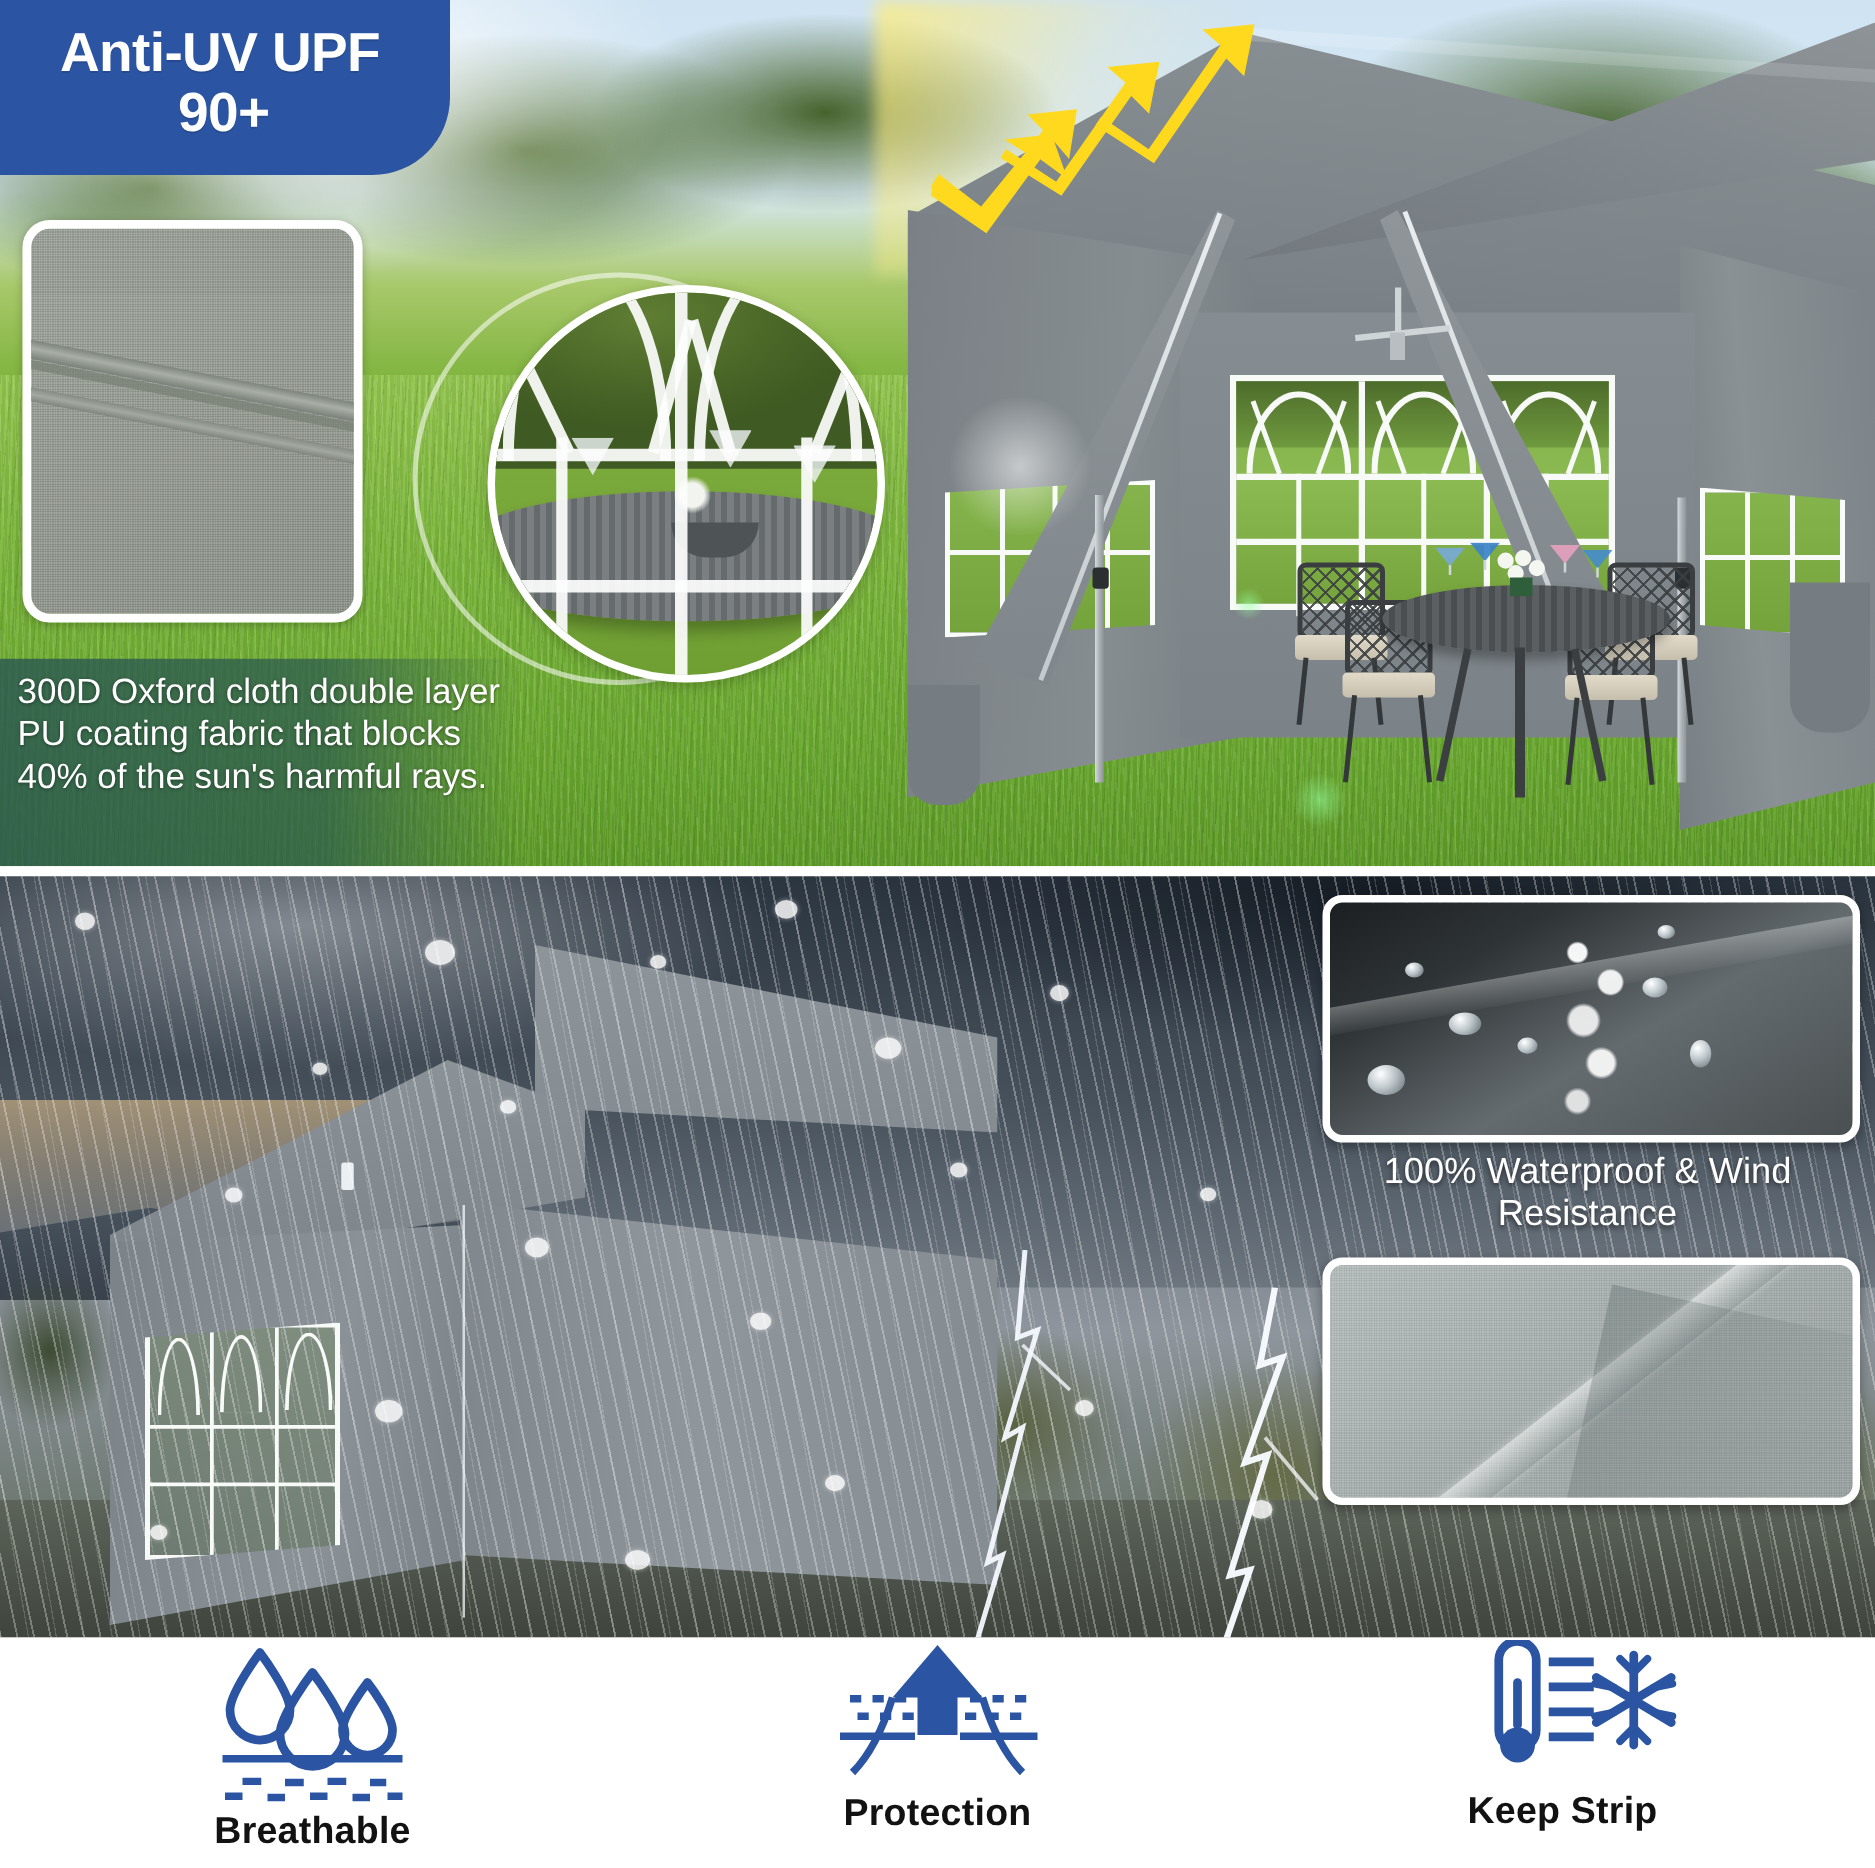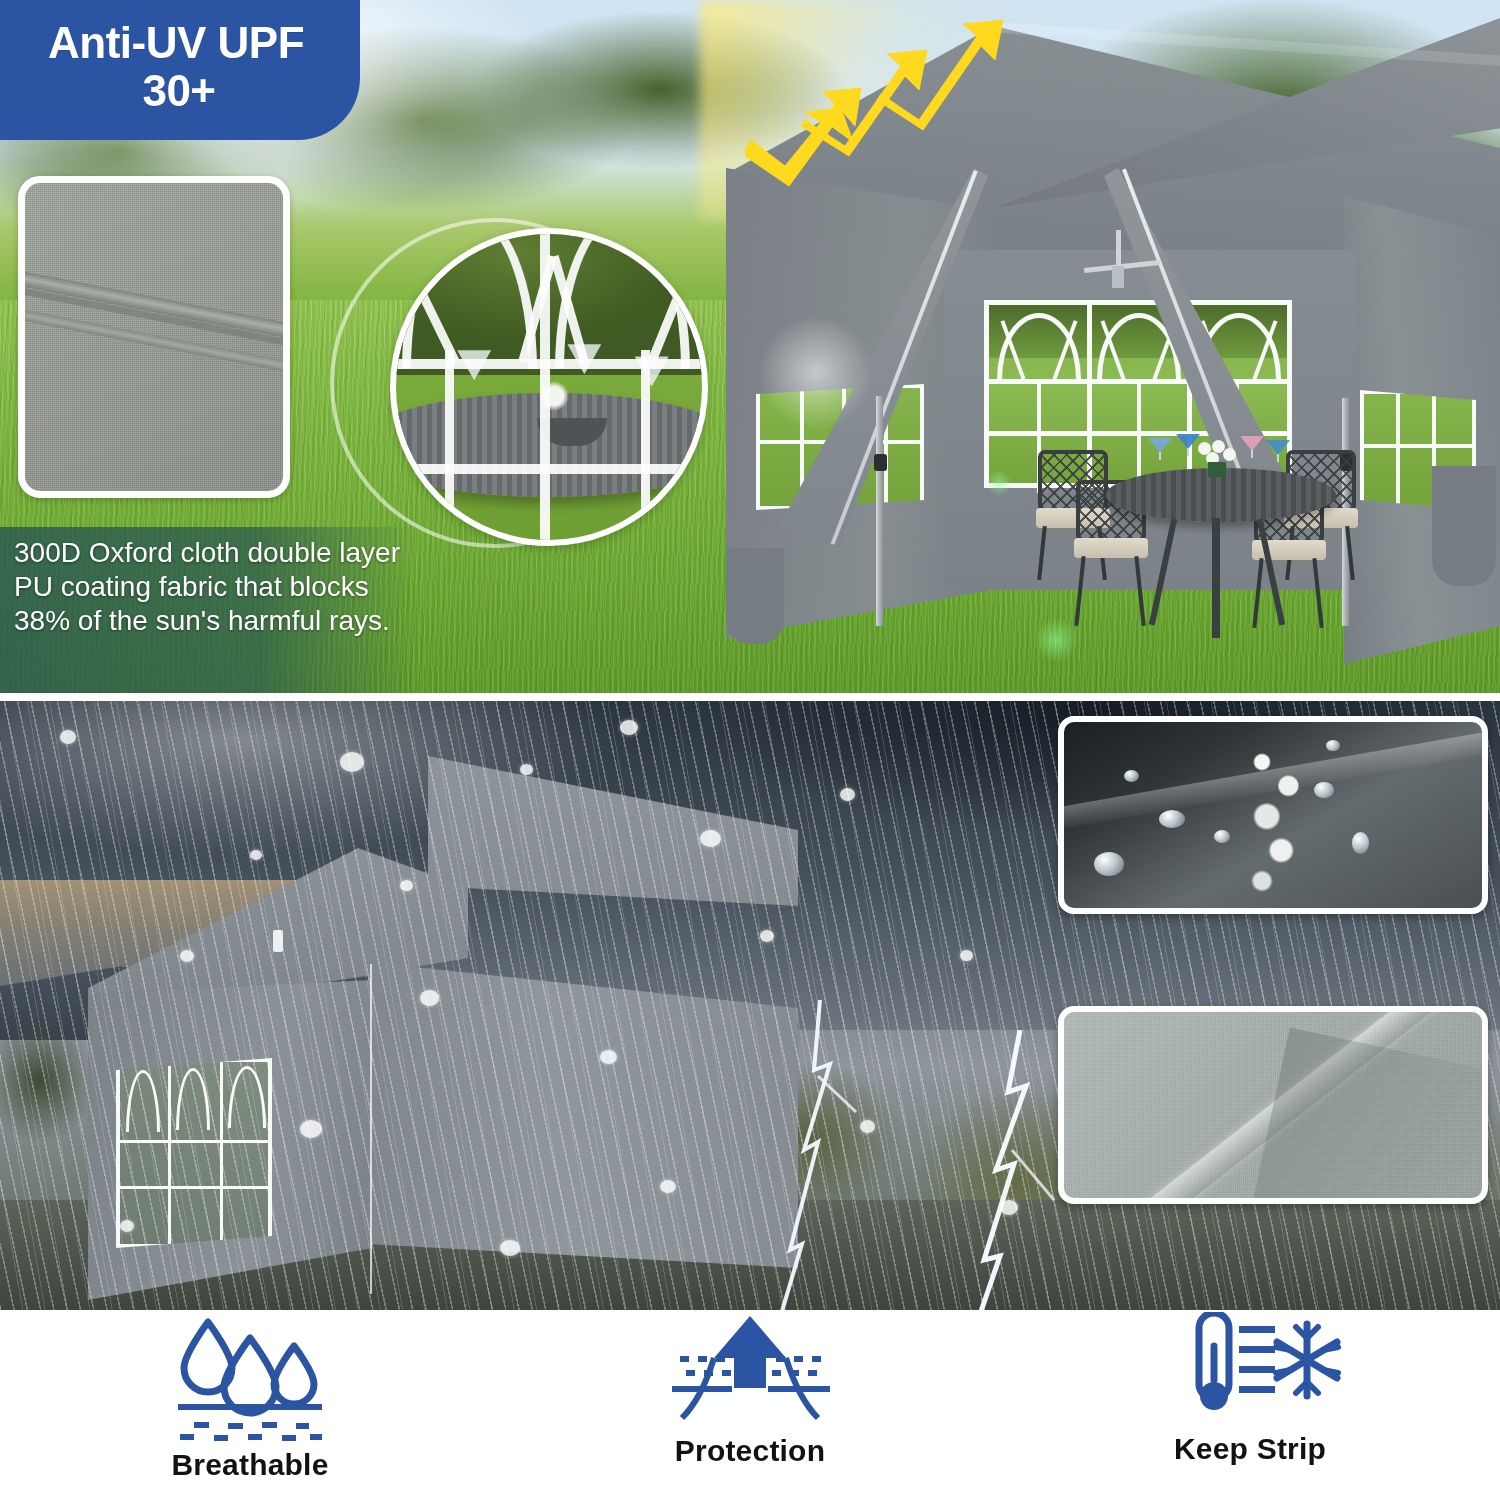--- a/index.html
+++ b/index.html
@@ -574,25 +574,25 @@
       <div class="fan" style="left:82%;top:6%;height:36%;transform:rotate(22deg);"></div>
     </div>
 
     <div class="swatch">
       <div class="seam"></div>
       <div class="seam2"></div>
     </div>
 
     <div class="badge-upf">
       <div class="l1">Anti-UV UPF</div>
-      <div class="l2">30+</div>
+      <div class="l2">90+</div>
     </div>
 
     <div class="cap-top-bg"></div>
-    <div class="cap-top">300D Oxford cloth double layer PU coating fabric that blocks 38% of the sun's harmful rays.</div>
+    <div class="cap-top">300D Oxford cloth double layer PU coating fabric that blocks 40% of the sun's harmful rays.</div>
   </div>
 
   <div class="white-gap"></div>
 
   <div class="panel-bot">
     <div class="storm-sky"></div>
     <div class="sunset-strip"></div>
     <div class="hills"></div>
 
     <svg class="bolt" style="left:760px;top:300px;" width="180" height="320" viewBox="0 0 180 320">
@@ -665,20 +665,21 @@
       <div class="bead" style="left:288px;top:110px;width:17px;height:22px;"></div>
       <div class="bead" style="left:60px; top:48px; width:15px;height:12px;"></div>
       <div class="bead" style="left:262px;top:18px; width:14px;height:11px;"></div>
     </div>
     <div class="inset inset-strip" style="left:1058px;top:306px;">
       <div class="is-tape"></div>
       <div class="is-shade"></div>
     </div>
   </div>
 
+  <div class="cap-wind">100% Waterproof &amp; Wind Resistance</div>
 
   <div class="featbar">
 
     <div class="feat">
       <div class="ico">
         <svg width="160" height="104" viewBox="0 0 160 104">
           <g fill="none" stroke="#2b55a3" stroke-width="7" stroke-linejoin="round">
             <path d="M38 6 C38 6 14 38 14 52 a24 24 0 0 0 48 0 C62 38 38 6 38 6 Z"></path>
             <path d="M80 22 C80 22 54 56 54 71 a26 26 0 0 0 52 0 C106 56 80 22 80 22 Z"></path>
             <path d="M124 30 C124 30 104 56 104 68 a20 20 0 0 0 40 0 C144 56 124 30 124 30 Z"></path>

